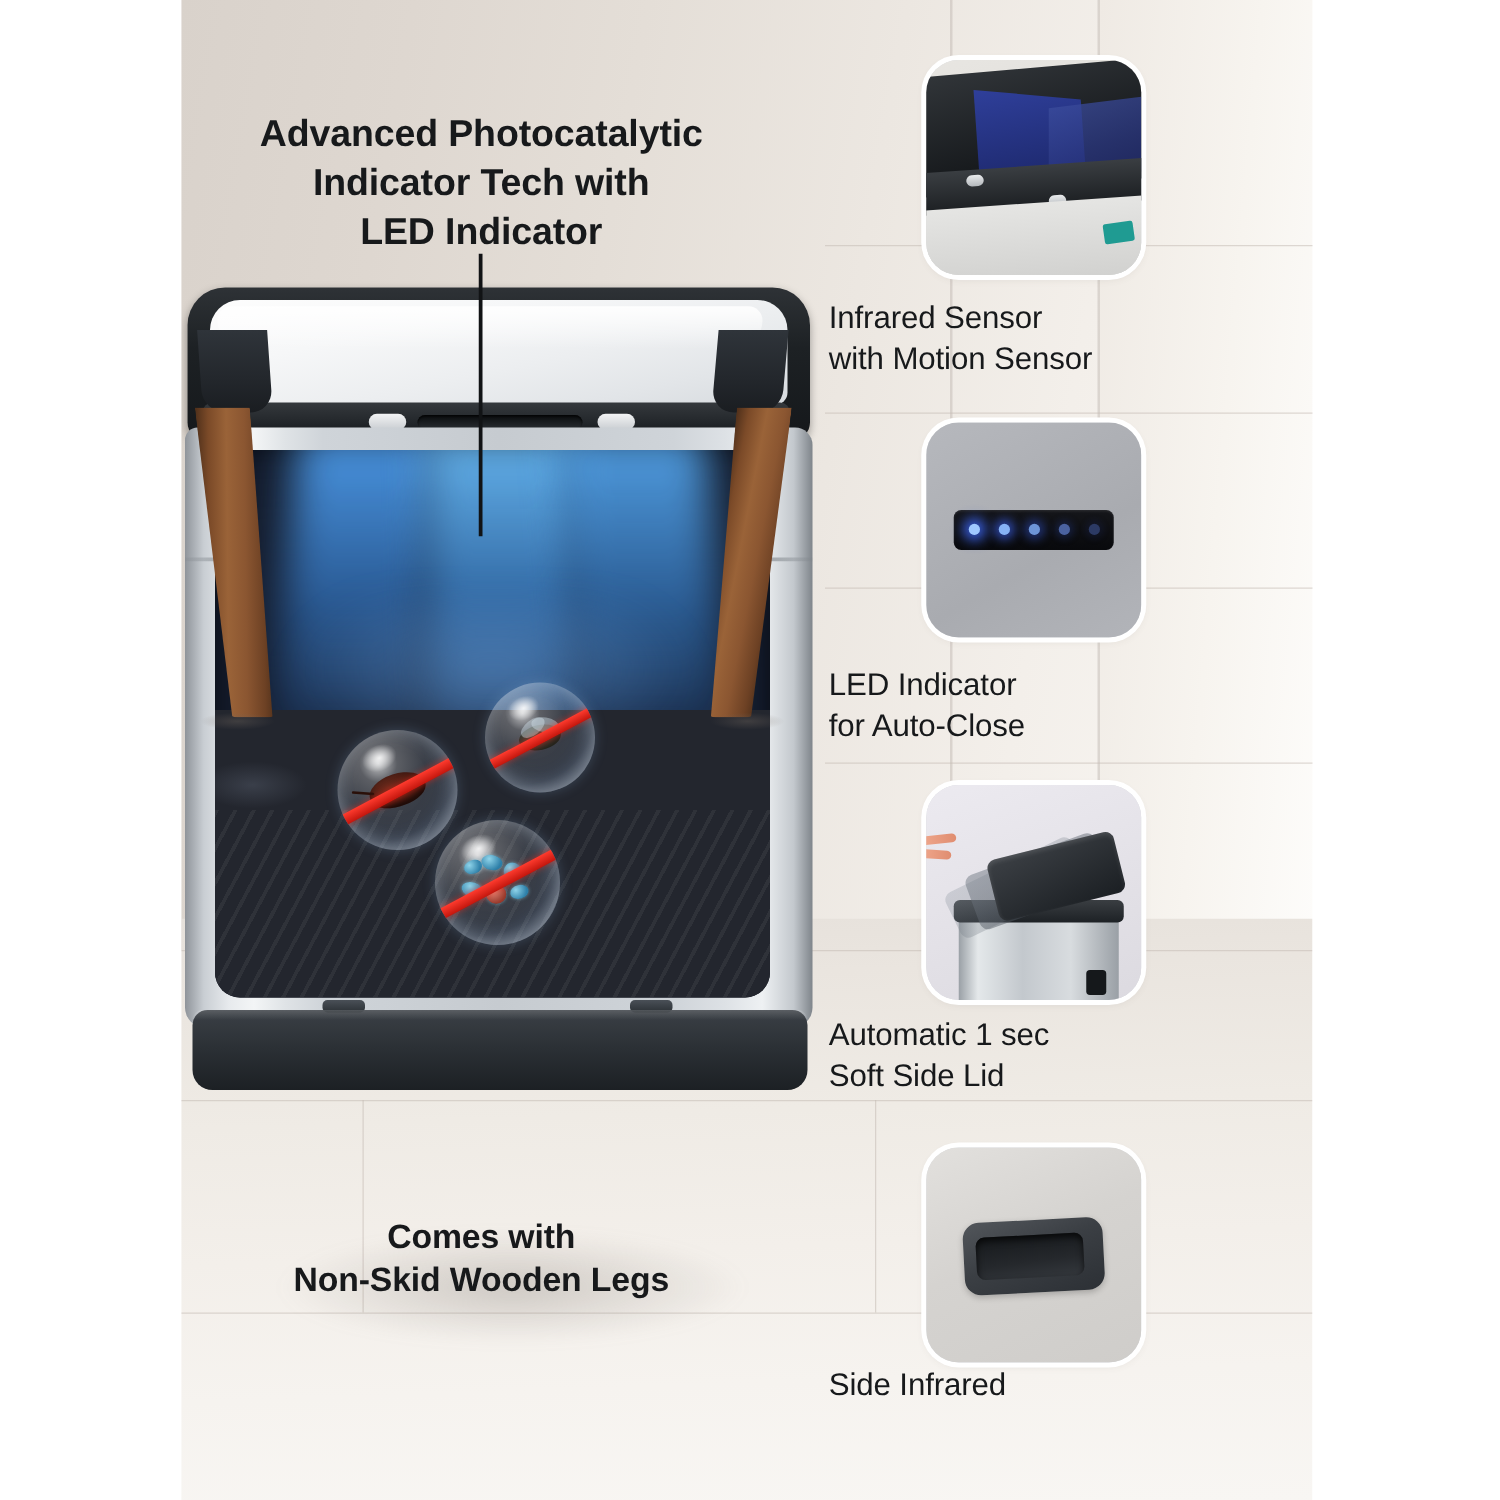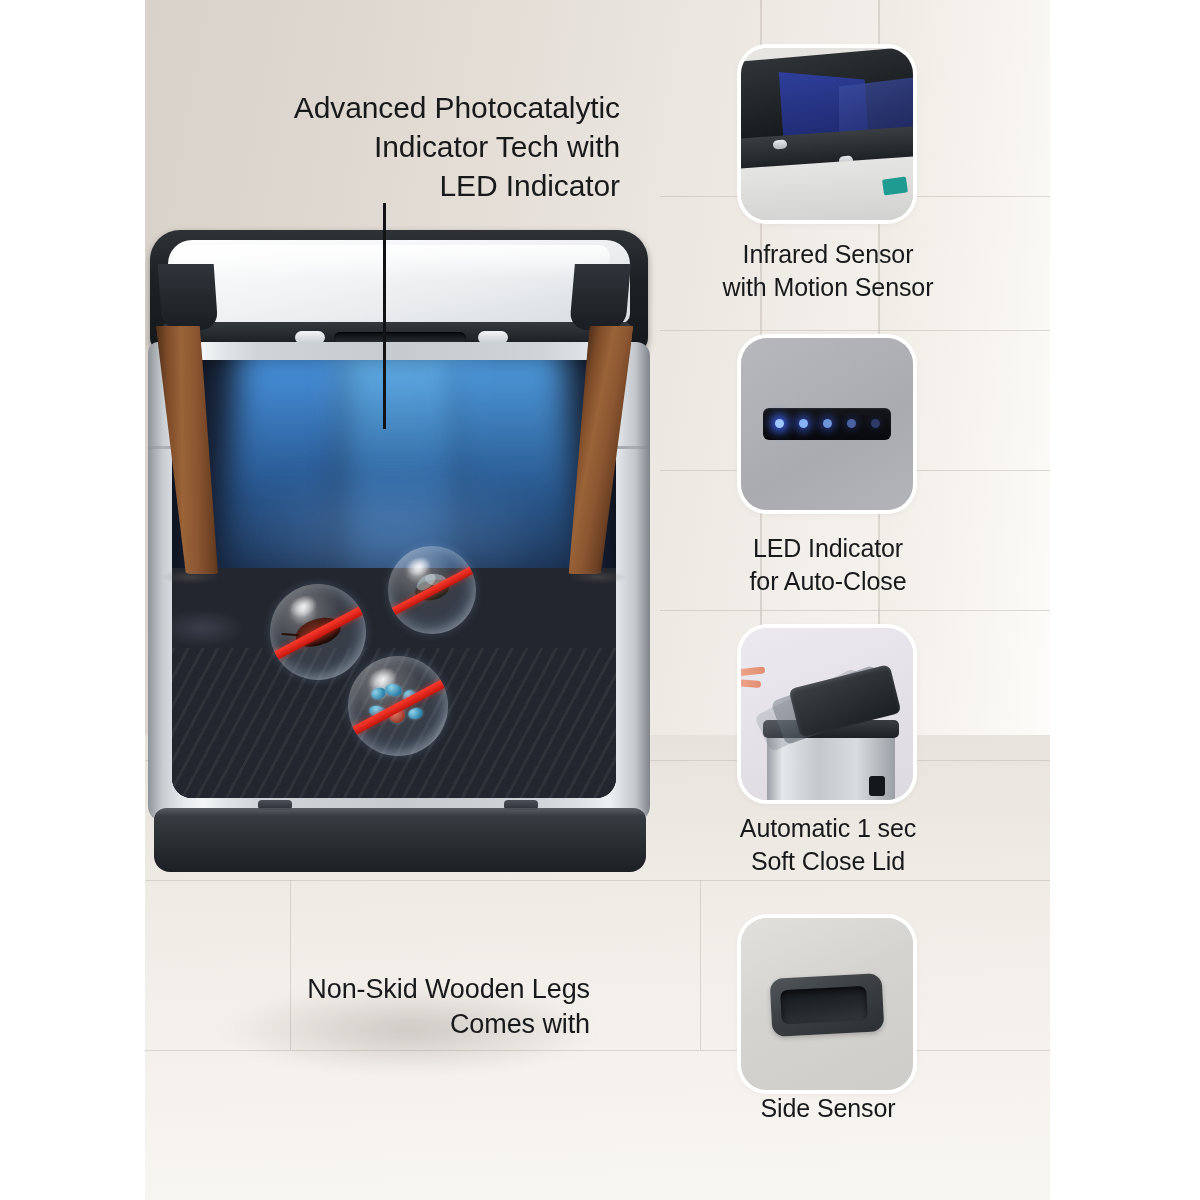--- a/index.html
+++ b/index.html
@@ -396,23 +396,24 @@
     bottom: -6px;
     width: 60px; height: 14px;
     border-radius: 50%;
     background: radial-gradient(ellipse at center, rgba(110,100,92,0.38), rgba(110,100,92,0) 70%);
   }
 
   
   .callout {
     position: absolute;
     color: #17191b;
-    text-align: right;
+    text-align: center;
     line-height: 1.30;
     letter-spacing: -0.1px;
+    font-weight: bold;
   }
   .headline {
     left: 150px; top: 88px;
     width: 470px;
     font-size: 30px;
   }
   .legs-note {
     left: 180px; top: 972px;
     width: 410px;
     font-size: 27px;
@@ -430,21 +431,20 @@
     position: absolute;
     width: 172px; height: 172px;
     border-radius: 26px;
     overflow: hidden;
     background: #d7d9dd;
     box-shadow: 0 0 0 4px #ffffff, 0 2px 8px rgba(90,85,80,0.14);
   }
   .card-label {
     position: absolute;
     width: 330px;
-    text-align: center;
     color: #17191b;
     font-size: 25px;
     line-height: 1.30;
     letter-spacing: -0.1px;
   }
 
   
   .c1-bg { position: absolute; inset: 0; background: linear-gradient(160deg,#e8e6e2,#d6d4d0); }
   .c1-lid {
     position: absolute; left: -18px; top: 6px;
@@ -681,22 +681,22 @@
   <div class="frame-r"></div>
 
   <div class="callout headline">
     <div>Advanced Photocatalytic</div>
     <div>Indicator Tech with</div>
     <div>LED Indicator</div>
   </div>
   <div class="leader"></div>
 
   <div class="callout legs-note">
+    <div>Comes with</div>
     <div>Non-Skid Wooden Legs</div>
-    <div>Comes with</div>
   </div>
 
   <div class="rail">
 
     <div class="card" style="left:741px; top:48px;">
       <div class="c1-bg"></div>
       <div class="c1-lid"></div>
       <div class="c1-blue"></div>
       <div class="c1-blue2"></div>
       <div class="c1-rim"></div>
@@ -732,25 +732,25 @@
       <div class="c3-flap f3"></div>
       <div class="c3-flap f2"></div>
       <div class="c3-flap f1"></div>
       <div class="c3-hand">
           <i></i>
           <i></i>
         </div>
     </div>
     <div class="card-label" style="left:663px; top:812px;">
       <div>Automatic 1 sec</div>
-      <div>Soft Close Lid</div>
+      <div>Soft Side Lid</div>
     </div>
 
     <div class="card" style="left:741px; top:918px;">
       <div class="c4-bg"></div>
       <div class="c4-handle"></div>
     </div>
     <div class="card-label" style="left:663px; top:1092px;">
-      <div>Side Sensor</div>
+      <div>Side Infrared</div>
     </div>
 
   </div>
 </div>
 
 </body></html>

